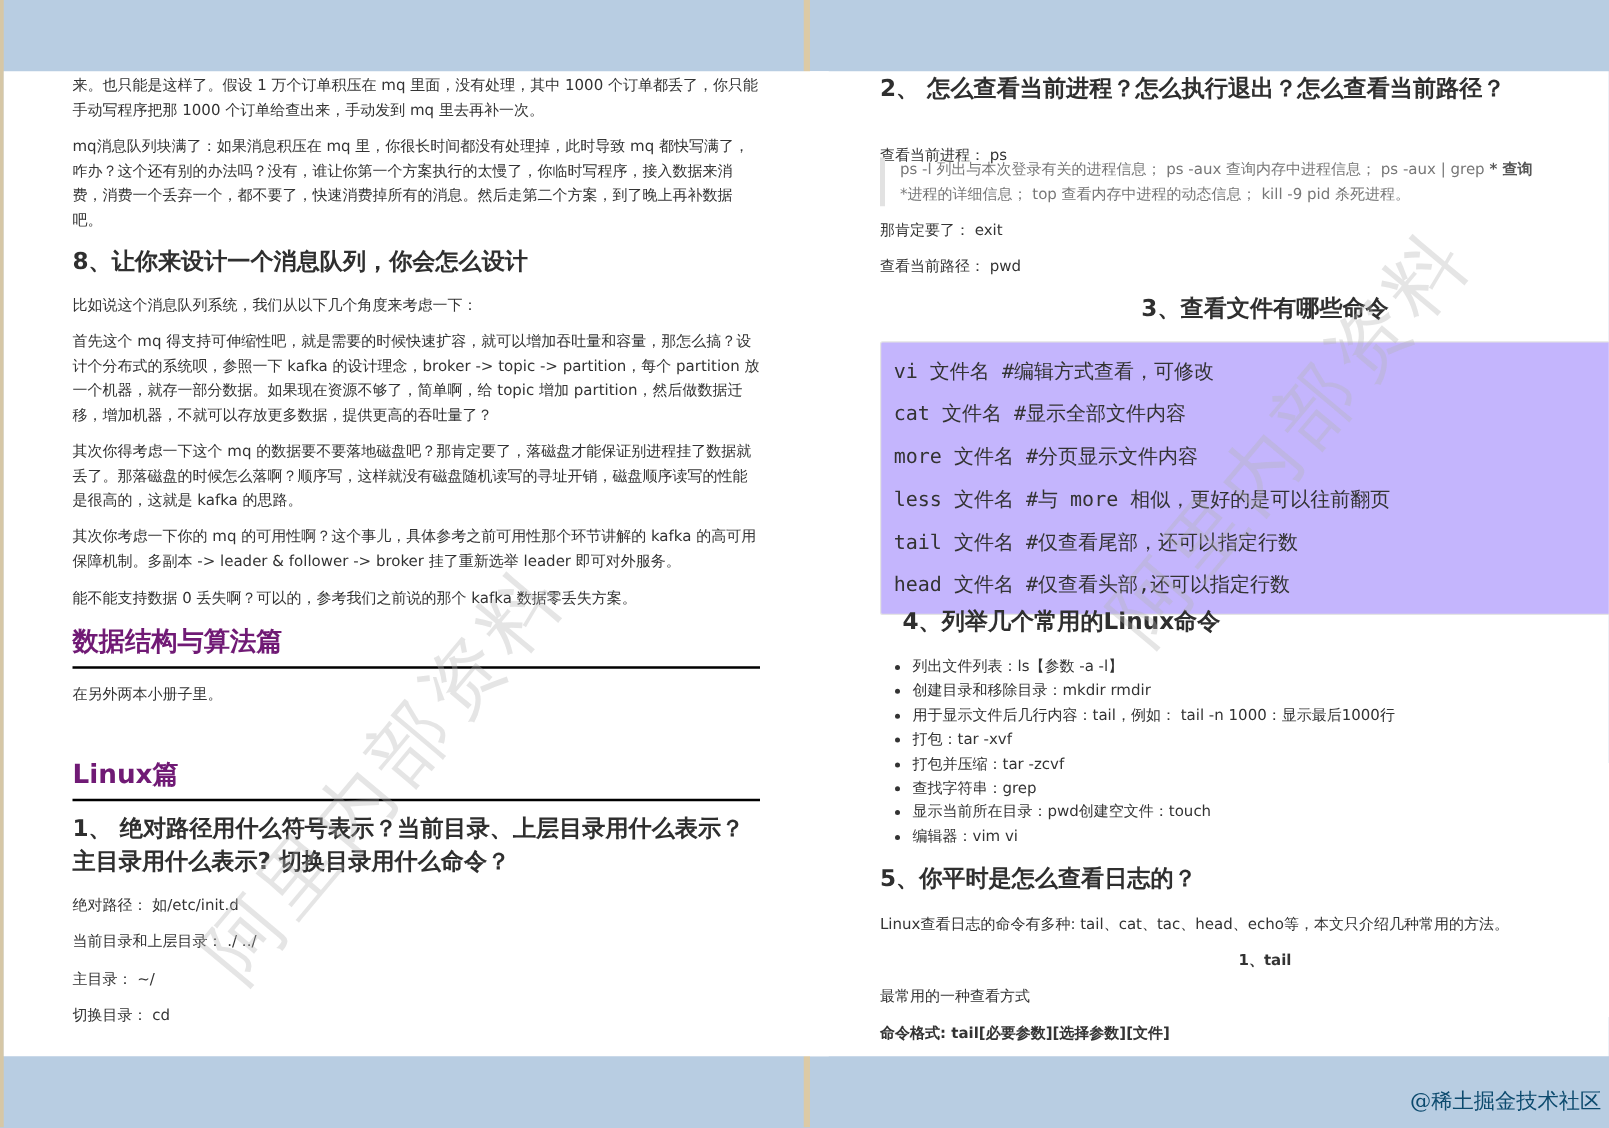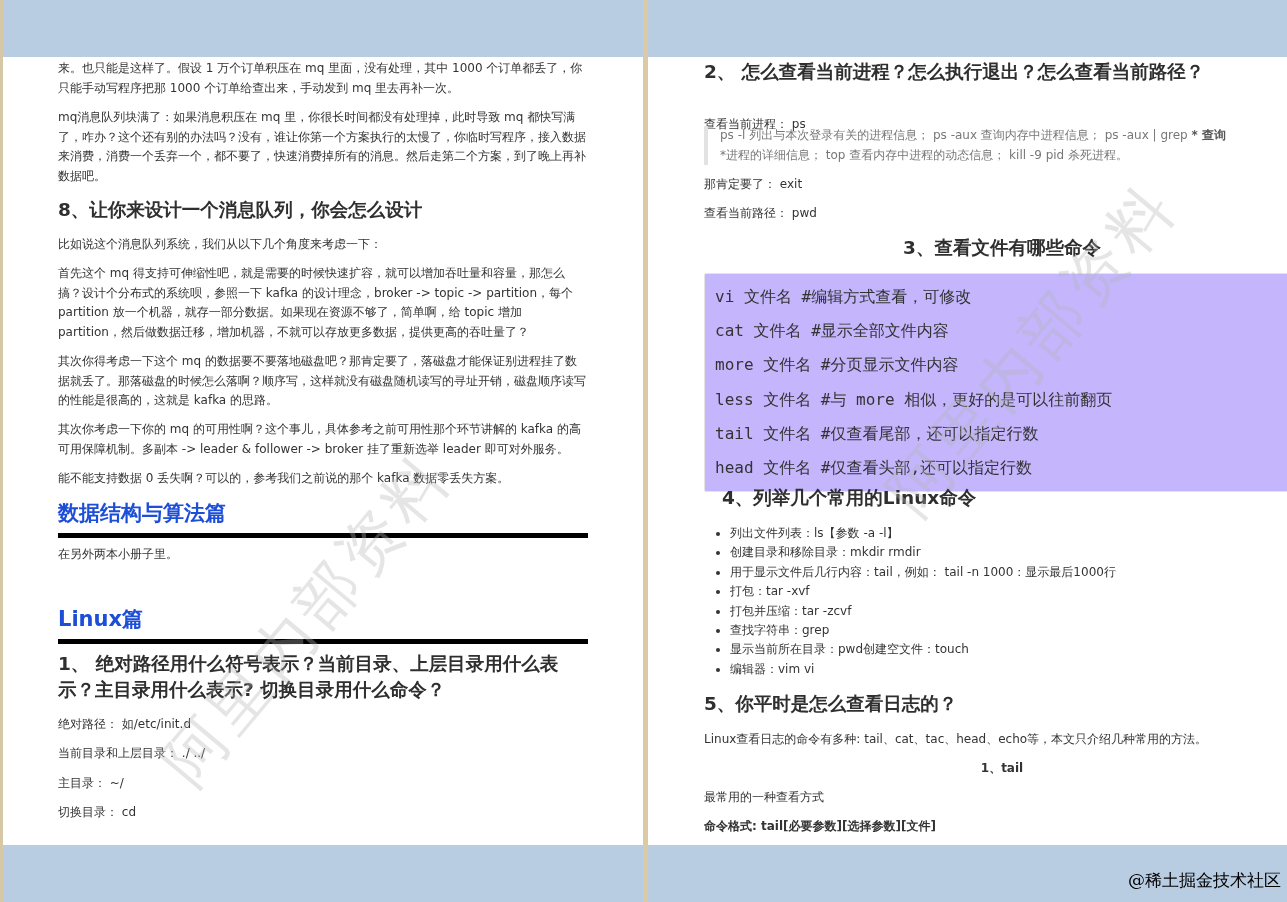--- a/index.html
+++ b/index.html
@@ -3,70 +3,70 @@
 <meta charset="utf-8">
 <style>
   html, body { margin:0; padding:0; }
   body {
     width:1287px; height:902px; position:relative; overflow:hidden;
     background:#b8cde2;
     font-family:"DejaVu Sans","Liberation Sans",sans-serif;
     color:#333;
   }
   .page {
-    position:absolute; top:57px; height:788px; background:#ffffff; overflow:hidden;
+    position:absolute; top:57px; height:788px; background:#ffffff; overflow:hidden;padding-left:20px;
   }
   #page-left { left:3px; width:640px; }
   #page-right { left:648px; width:706px; }
   .left-edge { position:absolute; left:0; top:0; width:3px; height:902px; background:#d6c7a6; }
   .divider { position:absolute; left:643px; top:0; width:5px; height:902px; background:#dccaa5; }
   .content { position:absolute; left:55px; right:55px; top:0; }
   #page-right .content { left:56px; right:54px; }
   p { margin:0; font-size:12px; line-height:19.6px; color:#333; }
   .h2 { font-weight:bold; font-size:18.5px; color:#2f2f2f; margin:0; line-height:26px; }
-  .h1 { font-weight:bold; font-size:21px; color:#1d4ed8; margin:0; line-height:28px; padding-bottom:6px; border-bottom:5px solid #000000; }
+  .h1 { font-weight:bold; font-size:21px; color:#701a75; margin:0; line-height:28px; padding-bottom:6px; border-bottom:2px solid #000000; }
   .bq { border-left:4px solid #e2e2e2; padding-left:12px; color:#777; font-size:12px; line-height:19.6px; }
   .code {
     background:#c4b5fd; border:1px solid #e4e4e4; border-radius:2px;
     padding:6px 10px; font-family:"DejaVu Sans Mono","Liberation Mono",monospace;
     font-size:16px; color:#333;
   }
   .code div { line-height:34.2px; height:34.2px; }
   ul { margin:0; padding-left:26px; }
   li { font-size:12px; line-height:19.4px; color:#333; }
   .bold { font-weight:bold; }
   .abs { position:absolute; left:0; right:0; }
   .watermark {
     position:absolute; font-family:"DejaVu Serif","Liberation Serif",serif;
     font-size:62px; color:rgba(180,180,180,0.35); white-space:nowrap;
     transform:rotate(-50deg); pointer-events:none; letter-spacing:6px;
   }
   .credit {
-    position:absolute; right:6px; bottom:10px; font-size:17px; color:#000000;
+    position:absolute; right:6px; bottom:10px; font-size:17px; color:#0c4a6e;
     font-family:"DejaVu Serif","Liberation Serif",serif;
   }
 </style>
 </head>
 <body>
 
 <div class="left-edge"></div>
 <div class="divider"></div>
 
 <div class="page" id="page-left">
   <div class="content">
     <p class="abs" style="top:2px;">来。也只能是这样了。假设 1 万个订单积压在 mq 里面，没有处理，其中 1000 个订单都丢了，你只能手动写程序把那 1000 个订单给查出来，手动发到 mq 里去再补一次。</p>
     <p class="abs" style="top:51px;">mq消息队列块满了：如果消息积压在 mq 里，你很长时间都没有处理掉，此时导致 mq 都快写满了，咋办？这个还有别的办法吗？没有，谁让你第一个方案执行的太慢了，你临时写程序，接入数据来消费，消费一个丢弃一个，都不要了，快速消费掉所有的消息。然后走第二个方案，到了晚上再补数据吧。</p>
     <div class="h2 abs" style="top:140px;">8、让你来设计一个消息队列，你会怎么设计</div>
     <p class="abs" style="top:178px;">比如说这个消息队列系统，我们从以下几个角度来考虑一下：</p>
     <p class="abs" style="top:207px;">首先这个 mq 得支持可伸缩性吧，就是需要的时候快速扩容，就可以增加吞吐量和容量，那怎么搞？设计个分布式的系统呗，参照一下 kafka 的设计理念，broker -&gt; topic -&gt; partition，每个 partition 放一个机器，就存一部分数据。如果现在资源不够了，简单啊，给 topic 增加 partition，然后做数据迁移，增加机器，不就可以存放更多数据，提供更高的吞吐量了？</p>
     <p class="abs" style="top:295px;">其次你得考虑一下这个 mq 的数据要不要落地磁盘吧？那肯定要了，落磁盘才能保证别进程挂了数据就丢了。那落磁盘的时候怎么落啊？顺序写，这样就没有磁盘随机读写的寻址开销，磁盘顺序读写的性能是很高的，这就是 kafka 的思路。</p>
     <p class="abs" style="top:363px;">其次你考虑一下你的 mq 的可用性啊？这个事儿，具体参考之前可用性那个环节讲解的 kafka 的高可用保障机制。多副本 -&gt; leader &amp; follower -&gt; broker 挂了重新选举 leader 即可对外服务。</p>
     <p class="abs" style="top:412px;">能不能支持数据 0 丢失啊？可以的，参考我们之前说的那个 kafka 数据零丢失方案。</p>
     <div class="h1 abs" style="top:442px;">数据结构与算法篇</div>
-    <p class="abs" style="top:489px;font-family:Liberation Mono, monospace;">在另外两本小册子里。</p>
+    <p class="abs" style="top:489px;">在另外两本小册子里。</p>
     <div class="h1 abs" style="top:548px;">Linux篇</div>
     <div class="h2 abs" style="top:594px;">1、 绝对路径用什么符号表示？当前目录、上层目录用什么表示？主目录用什么表示? 切换目录用什么命令？</div>
     <p class="abs" style="top:658px;">绝对路径： 如/etc/init.d</p>
     <p class="abs" style="top:687px;">当前目录和上层目录： ./ ../</p>
     <p class="abs" style="top:717px;">主目录： ~/</p>
     <p class="abs" style="top:746px;">切换目录： cd</p>
   </div>
   <div class="watermark" style="left:100px; top:520px;">阿里内部资料</div>
 </div>
 

